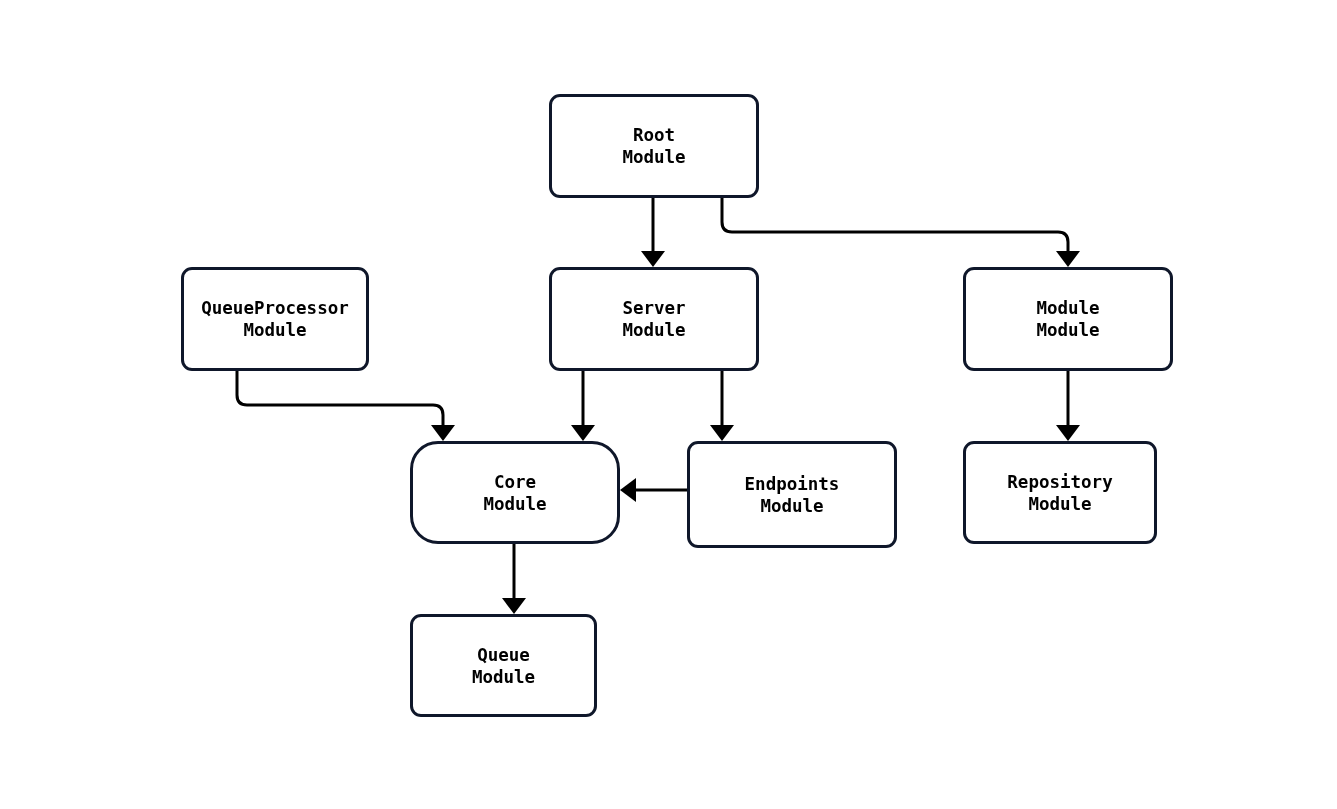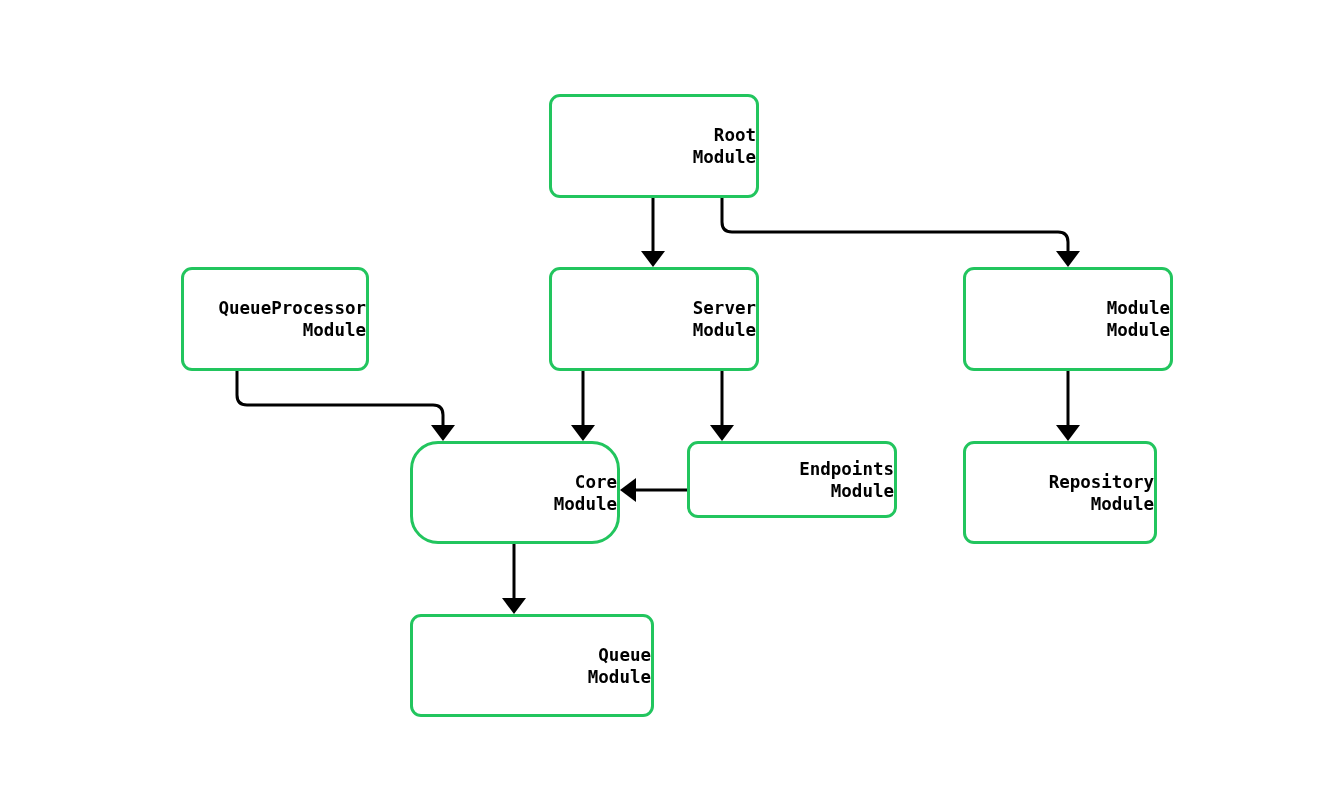--- a/index.html
+++ b/index.html
@@ -21,25 +21,25 @@
     position: absolute;
     left: 0;
     top: 0;
     width: 1337px;
     height: 809px;
   }
   .node {
     position: absolute;
     box-sizing: border-box;
     background: #ffffff;
-    border: 3px solid #22c55e;
+    border: 3px solid #0f172a;
     border-radius: 11px;
     display: flex;
     flex-direction: column;
-    align-items: flex-end;
+    align-items: center;
     justify-content: center;
     z-index: 2;
   }
   .node-line {
     font-family: "DejaVu Sans Mono", "Liberation Mono", monospace;
     font-weight: bold;
     font-size: 17.5px;
     line-height: 22px;
     color: #000000;
     white-space: pre;
@@ -100,27 +100,27 @@
         <div class="node-line">Module</div>
       </div>
       <div class="node" style="left: 963px; top: 267px; width: 210px; height: 104px;">
         <div class="node-line">Module</div>
         <div class="node-line">Module</div>
       </div>
       <div class="node" style="left: 410px; top: 441px; width: 210px; height: 103px; border-radius: 28px;">
         <div class="node-line">Core</div>
         <div class="node-line">Module</div>
       </div>
-      <div class="node" style="left: 687px; top: 441px; width: 210px; height: 77px;">
+      <div class="node" style="left: 687px; top: 441px; width: 210px; height: 107px;">
         <div class="node-line">Endpoints</div>
         <div class="node-line">Module</div>
       </div>
       <div class="node" style="left: 963px; top: 441px; width: 194px; height: 103px;">
         <div class="node-line">Repository</div>
         <div class="node-line">Module</div>
       </div>
-      <div class="node" style="left: 410px; top: 614px; width: 244px; height: 103px;">
+      <div class="node" style="left: 410px; top: 614px; width: 187px; height: 103px;">
         <div class="node-line">Queue</div>
         <div class="node-line">Module</div>
       </div>
     </div>
 
 </div>
 
 </body></html>

